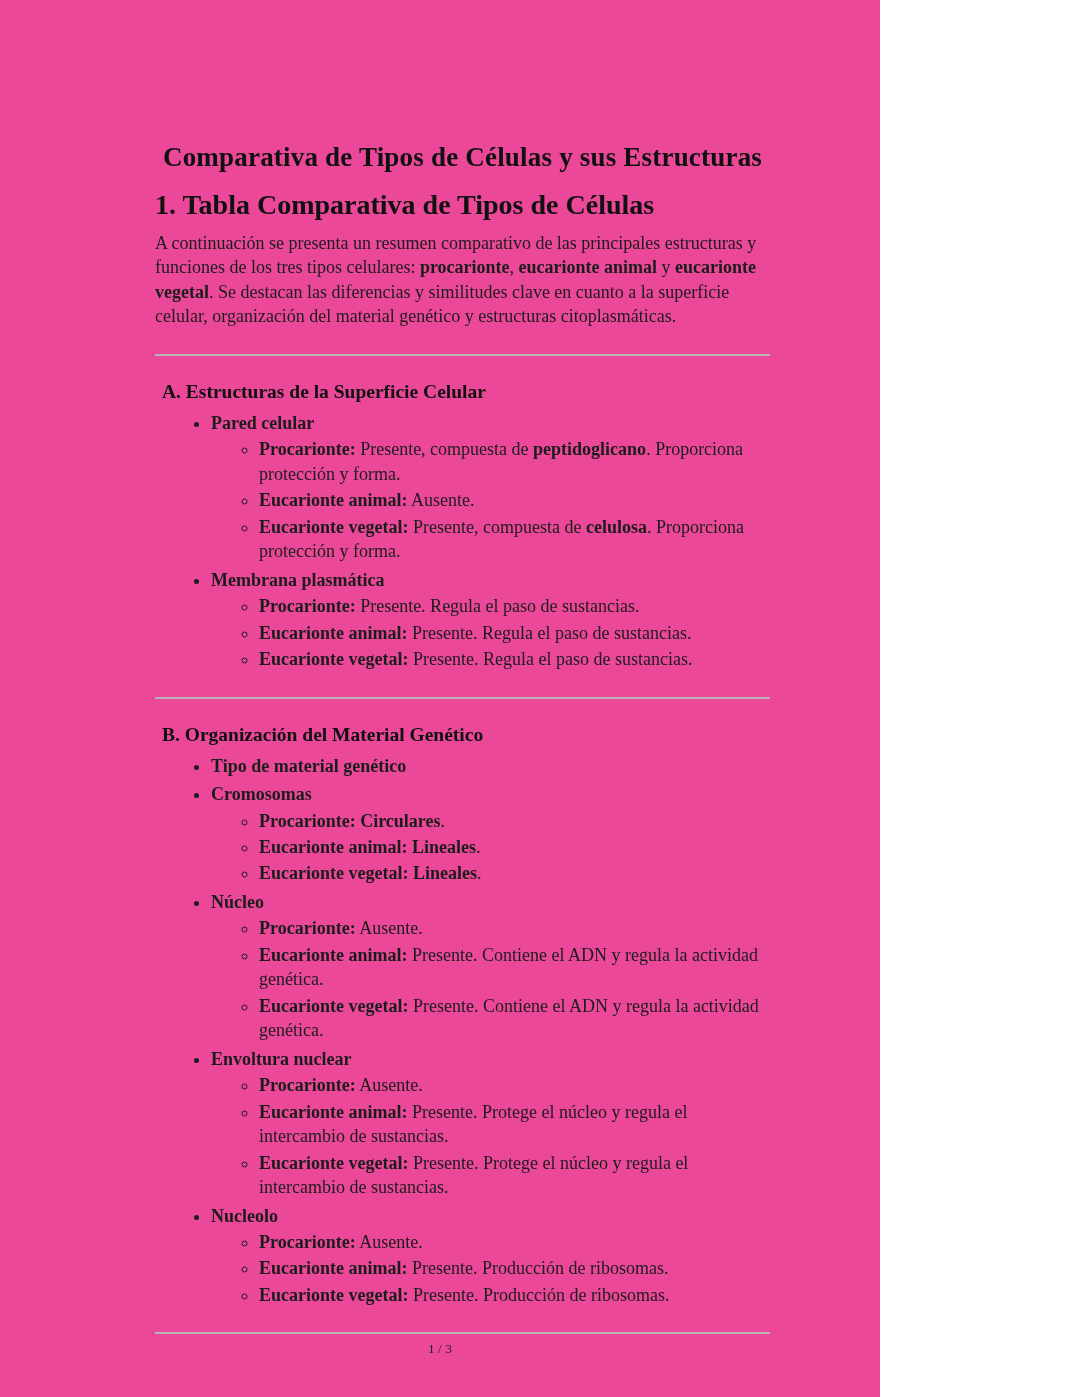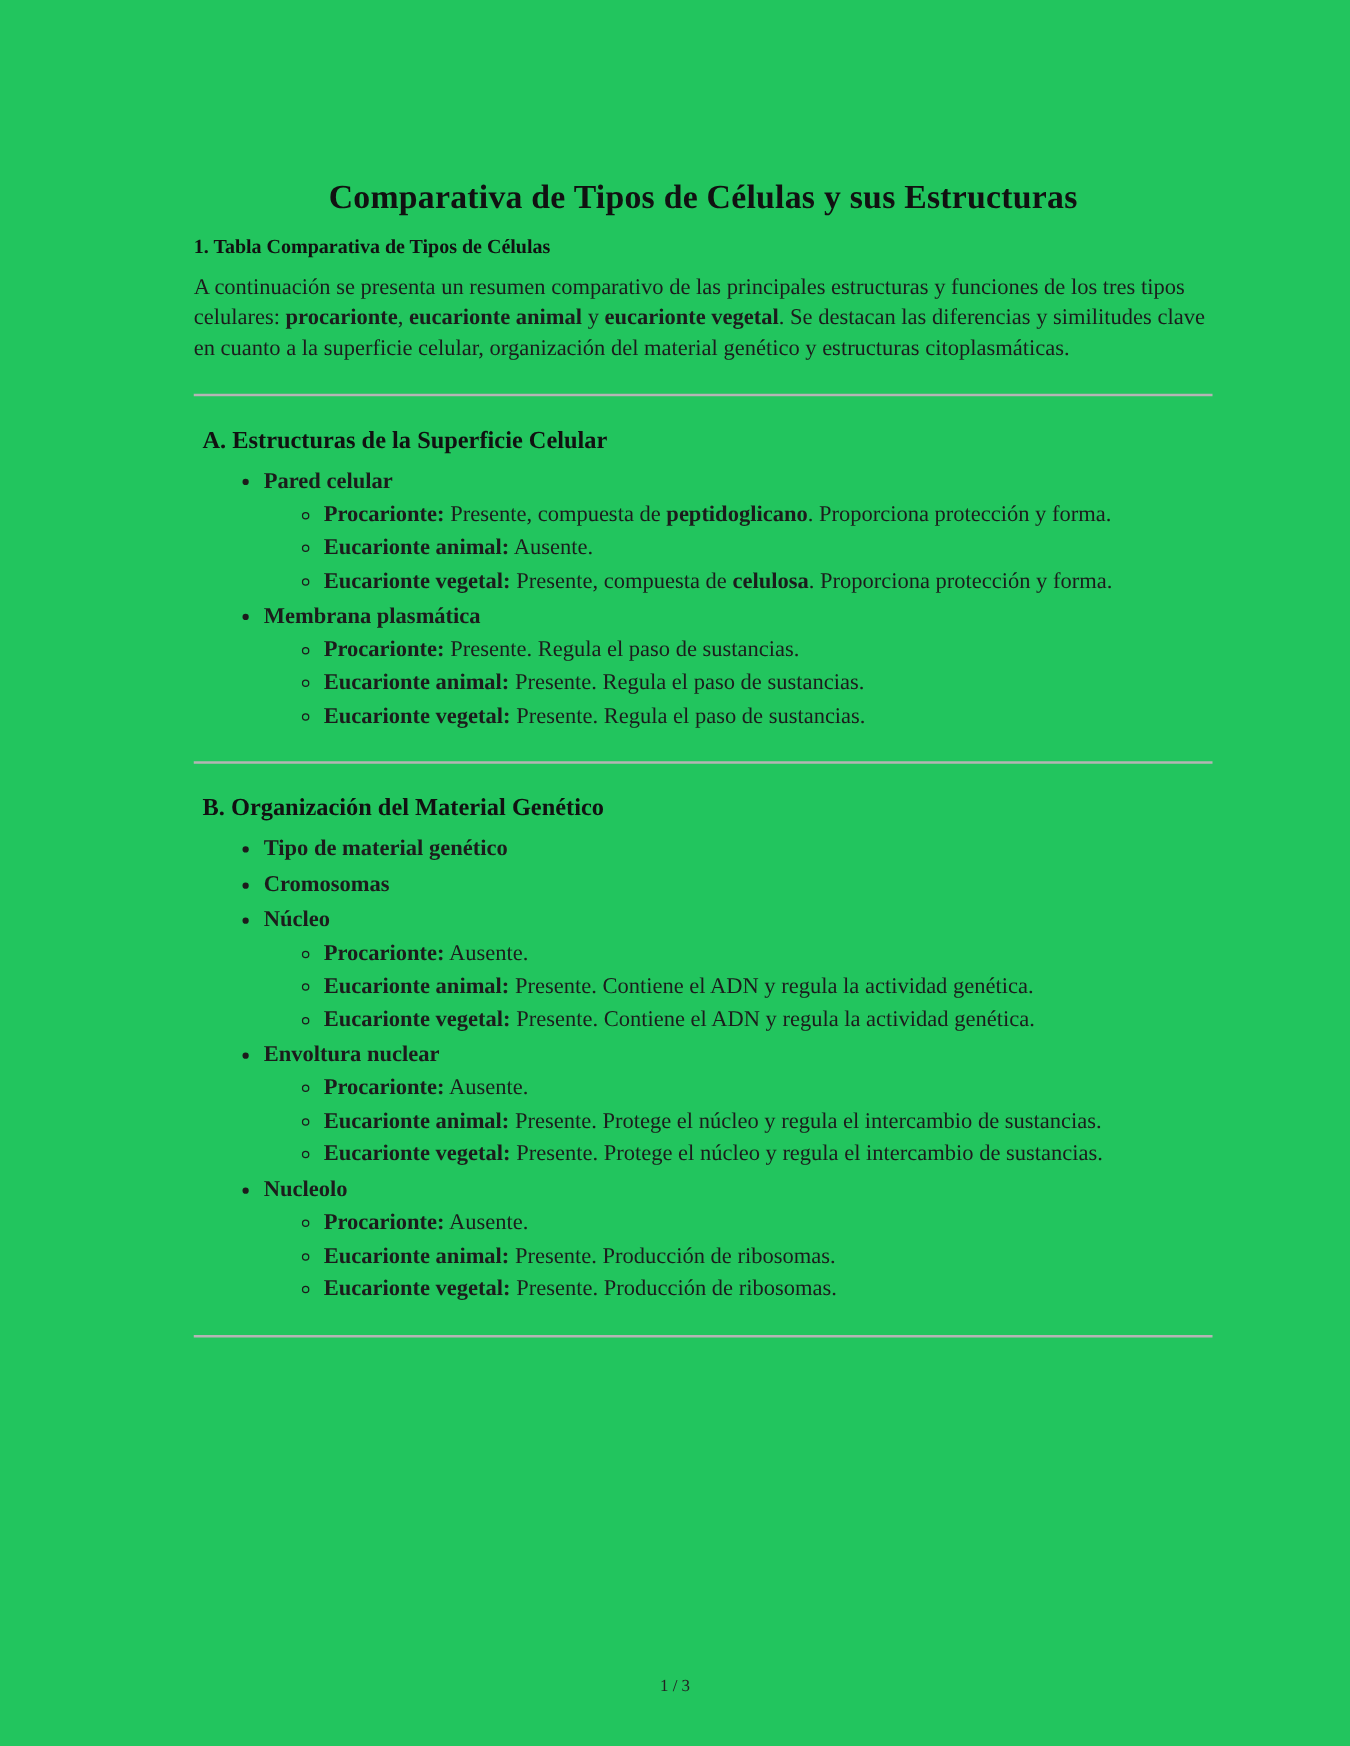--- a/index.html
+++ b/index.html
@@ -6,37 +6,37 @@
   html, body {
     margin: 0;
     padding: 0;
     background: #ffffff;
   }
   body {
     font-family: "Liberation Serif", "DejaVu Serif", serif;
     color: #1c1c1c;
   }
   .page {
-    width: 1080px;
+    width: 880px;
     height: 1397px;
     position: relative;
     padding: 142px 110px 60px 155px;
     overflow: hidden;
-    background: #22c55e;
+    background: #ec4899;
   }
   .doc-title {
     font-size: 27px;
     font-weight: bold;
     text-align: center;
     margin: 0 0 16px 0;
     color: #111111;
     letter-spacing: 0.2px;
   }
   .doc-heading {
-    font-size: 16px;
+    font-size: 28px;
     font-weight: bold;
     margin: 0 0 10px 0;
     color: #111111;
   }
   .intro {
     font-size: 18px;
     line-height: 1.36;
     margin: 0;
   }
   hr.divider {
@@ -107,21 +107,25 @@
               <li><span class="b">Eucarionte animal:</span><span> Presente. Regula el paso de sustancias.</span></li>
               <li><span class="b">Eucarionte vegetal:</span><span> Presente. Regula el paso de sustancias.</span></li>
             </ul></li>
         </ul>
       </section>
       <hr class="divider">
       <section class="doc-section">
         <h3 class="section-heading">B. Organización del Material Genético</h3>
         <ul class="lvl1">
           <li><span class="item-title">Tipo de material genético</span></li>
-          <li><span class="item-title">Cromosomas</span></li>
+          <li><span class="item-title">Cromosomas</span><ul class="lvl2">
+              <li><span class="b">Procarionte: Circulares</span><span>.</span></li>
+              <li><span class="b">Eucarionte animal: Lineales</span><span>.</span></li>
+              <li><span class="b">Eucarionte vegetal: Lineales</span><span>.</span></li>
+            </ul></li>
           <li><span class="item-title">Núcleo</span><ul class="lvl2">
               <li><span class="b">Procarionte:</span><span> Ausente.</span></li>
               <li><span class="b">Eucarionte animal:</span><span> Presente. Contiene el ADN y regula la actividad genética.</span></li>
               <li><span class="b">Eucarionte vegetal:</span><span> Presente. Contiene el ADN y regula la actividad genética.</span></li>
             </ul></li>
           <li><span class="item-title">Envoltura nuclear</span><ul class="lvl2">
               <li><span class="b">Procarionte:</span><span> Ausente.</span></li>
               <li><span class="b">Eucarionte animal:</span><span> Presente. Protege el núcleo y regula el intercambio de sustancias.</span></li>
               <li><span class="b">Eucarionte vegetal:</span><span> Presente. Protege el núcleo y regula el intercambio de sustancias.</span></li>
             </ul></li>

